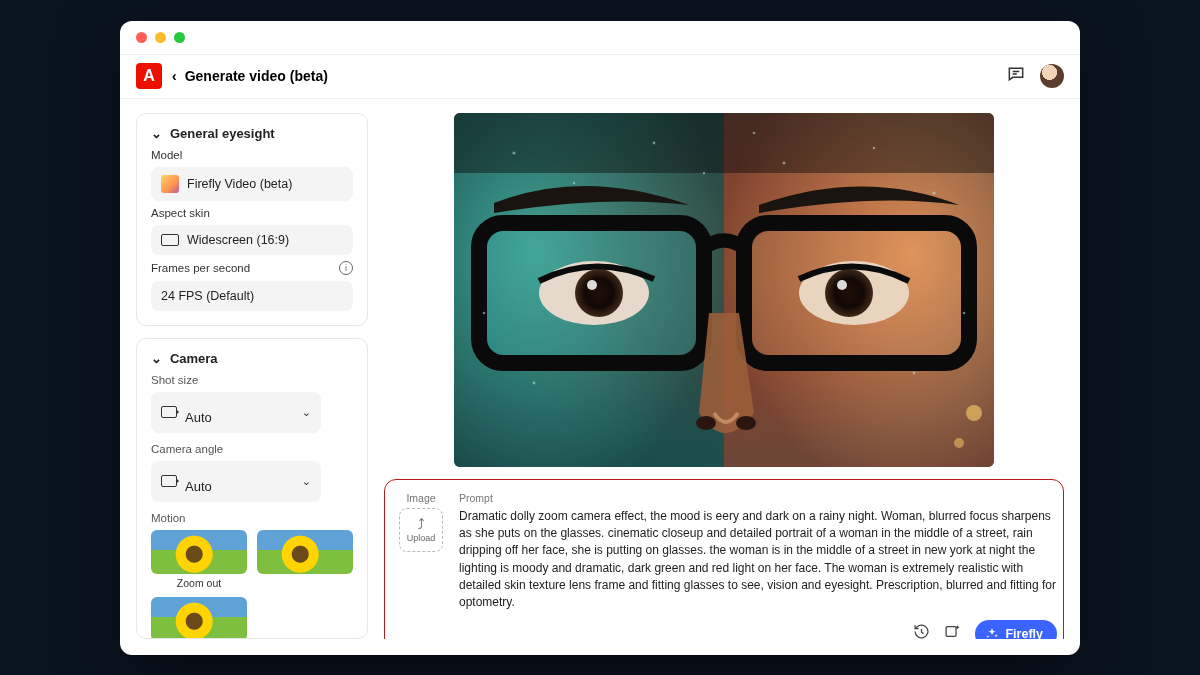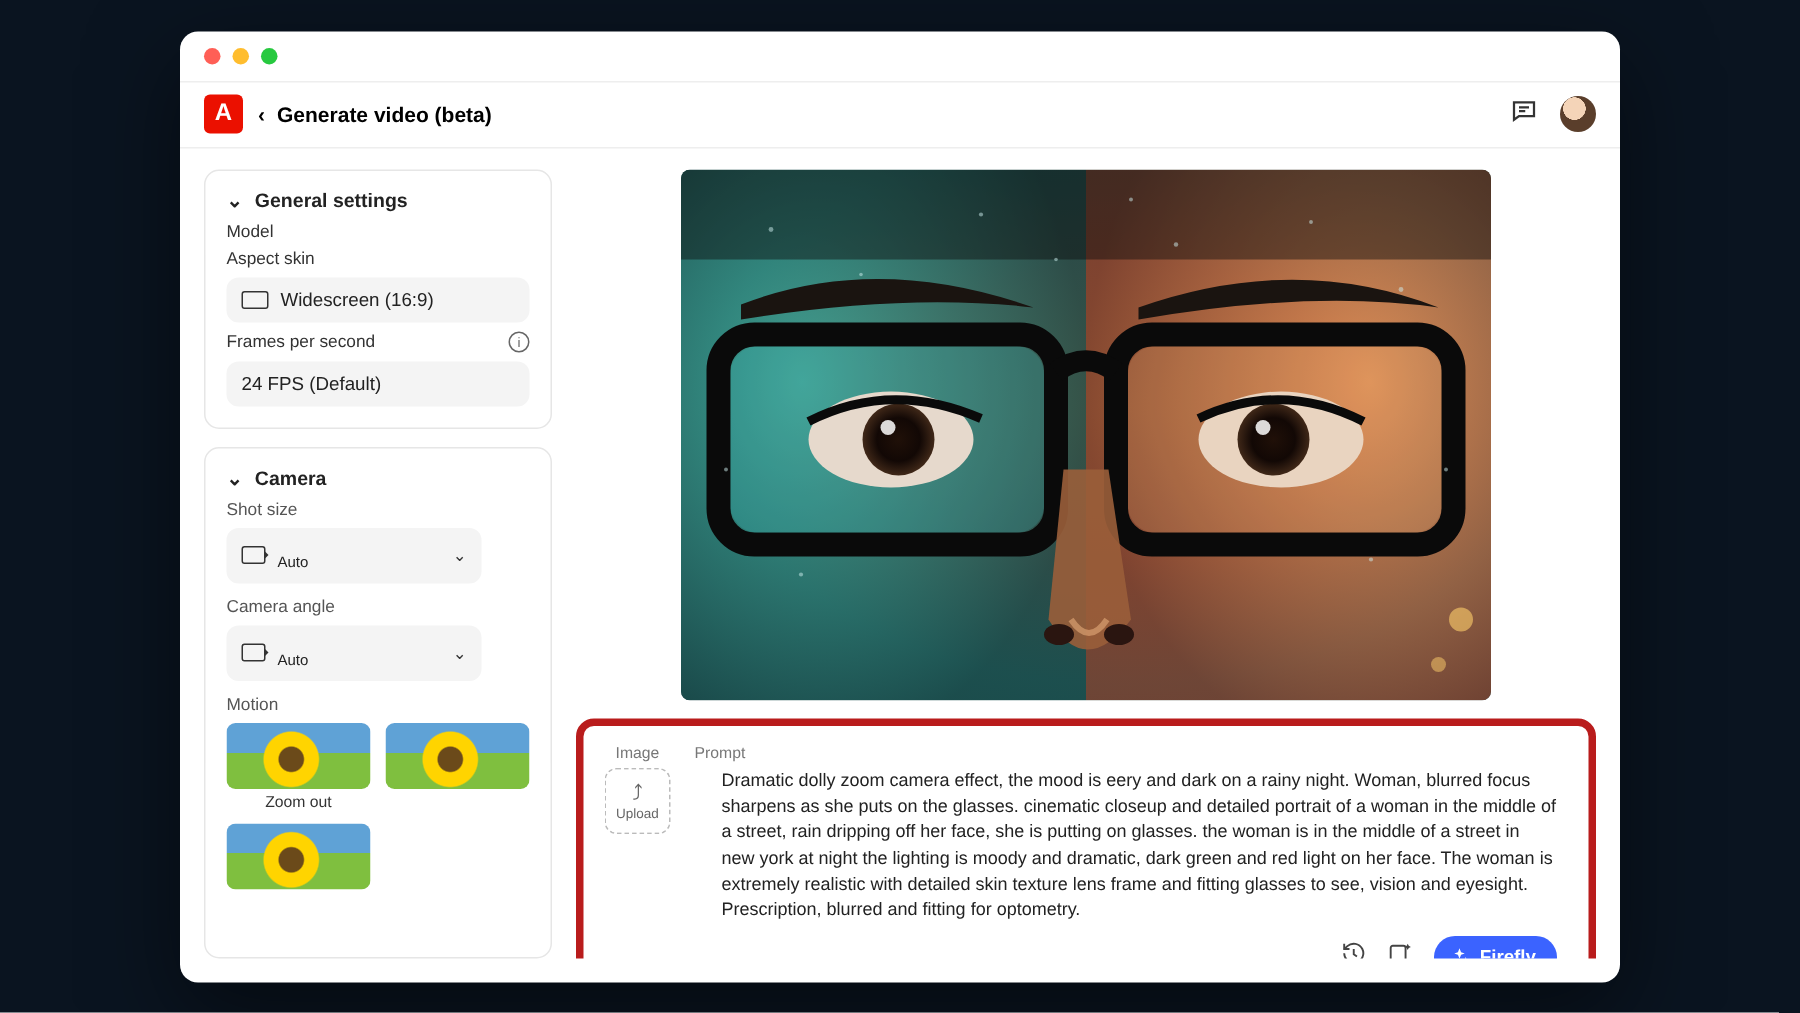--- a/index.html
+++ b/index.html
@@ -29,40 +29,40 @@
   .row .thumb { width:18px;height:18px;border-radius:3px; background: linear-gradient(135deg,#ffd36b,#ff944d 60%,#b85c9e);}
   .row .ratio-ic { width:18px;height:12px;border:1.5px solid #333; border-radius:2px;}
   .fps-head { display:flex; justify-content:space-between; align-items:center;}
   .info-ic { width:14px;height:14px; border:1.3px solid #666; border-radius:50%; display:flex;align-items:center;justify-content:center; font-size:9px;color:#666;}
 
   .panel.camera { flex:1; overflow:hidden;}
   .sub-label { font-size:11.5px; color:#555; margin:4px 0 6px 0;}
   .dropdown { background:#f4f4f4; border-radius:8px; padding:8px 10px; display:flex; align-items:center; gap:8px; justify-content:space-between; width:170px; margin-bottom:10px; cursor:pointer;}
   .camicon { width:16px;height:12px;border:1.3px solid #333; border-radius:2px; position:relative;}
   .camicon::after{content:"";position:absolute;left:100%;top:2px;border:3px solid transparent;border-left-color:#333;}
-  .dd-val{font-size:10px;margin-top:10px;}
+  .dd-val{font-size:13px;margin-top:10px;}
   .dd-chev{font-size:11px;color:#333;}
   .motion-grid { display:grid; grid-template-columns: 1fr 1fr; gap:8px 10px;}
   .mthumb { height:44px; border-radius:6px; background: radial-gradient(circle at 45% 55%, #6b4a1a 0 8px, #ffd400 9px 18px, transparent 19px), linear-gradient(#5fa2d6 0 45%, #7fbf3f 45% 100%); position:relative;}
   .mcap { text-align:center; font-size:10.5px; color:#333; margin-top:3px;}
 
   .main { flex:1; display:flex; flex-direction:column; gap:12px; overflow:hidden;}
   .preview { flex:0 0 auto; width: 540px; height: 354px; align-self:center; border-radius:6px; overflow:hidden; position:relative;}
   .preview svg { width:100%; height:100%; display:block;}
 
-  .promptbar { border:5px solid #b91c1c; border-radius:12px; padding: 12px 21px 12px 14px; display:flex; flex-direction:column; gap:8px;}
+  .promptbar { border:1px solid #b91c1c; border-radius:12px; padding: 12px 6px 12px 14px; display:flex; flex-direction:column; gap:8px;}
   .ptop { display:flex; gap:16px;}
   .imgcol { display:flex; flex-direction:column; align-items:center; gap:4px; flex:none;}
   .imgcol-lbl { font-size:10.5px; color:#777;}
   .upload-box { width:44px;height:44px; border:1.5px dashed #bbb; border-radius:8px; display:flex; flex-direction:column; align-items:center; justify-content:center; gap:2px; color:#666; cursor:pointer;}
   .upload-box .uic { font-size:14px; line-height:1;}
   .upload-box .ulbl { font-size:9px;text-align:center;}
   .pcol { flex:1;}
   .pcol-lbl{ font-size:10.5px; color:#777; margin-bottom:4px;}
-  .ptext { font-size:12px; line-height:1.45; color:#222;margin-left:18px;}
+  .ptext { font-size:12px; line-height:1.45; color:#222;}
   .pactions { display:flex; justify-content:flex-end; align-items:center; gap:14px;}
   .gen-btn { background:#3b63ff; color:#fff; border:none; border-radius:18px; padding:7px 14px 7px 10px; font-size:12.5px; font-weight:600; display:flex; align-items:center; gap:6px; cursor:pointer;}
   .gen-ic { width:14px;height:14px;}
   .small-ic{ color:#444; cursor:pointer;}
 </style>
 </head>
 <body>
 
 <div class="window">
 
@@ -91,23 +91,27 @@
     </div>
   </div>
 
   <div class="body">
 
     <div class="sidebar">
 
       <div class="panel">
         <div class="sect-head">
           <span class="chev">⌄</span>
-          <span>General settings</span>
+          <span>General eyesight</span>
         </div>
         <div class="label">Model</div>
+        <div class="row">
+          <span class="thumb"></span>
+          <span>Firefly Video (beta)</span>
+        </div>
         <div class="label">Aspect skin</div>
         <div class="row">
           <span class="ratio-ic"></span>
           <span>Widescreen (16:9)</span>
         </div>
         <div class="label fps-head">
           <span>Frames per second</span>
           <span class="info-ic">i</span>
         </div>
         <div class="row">

